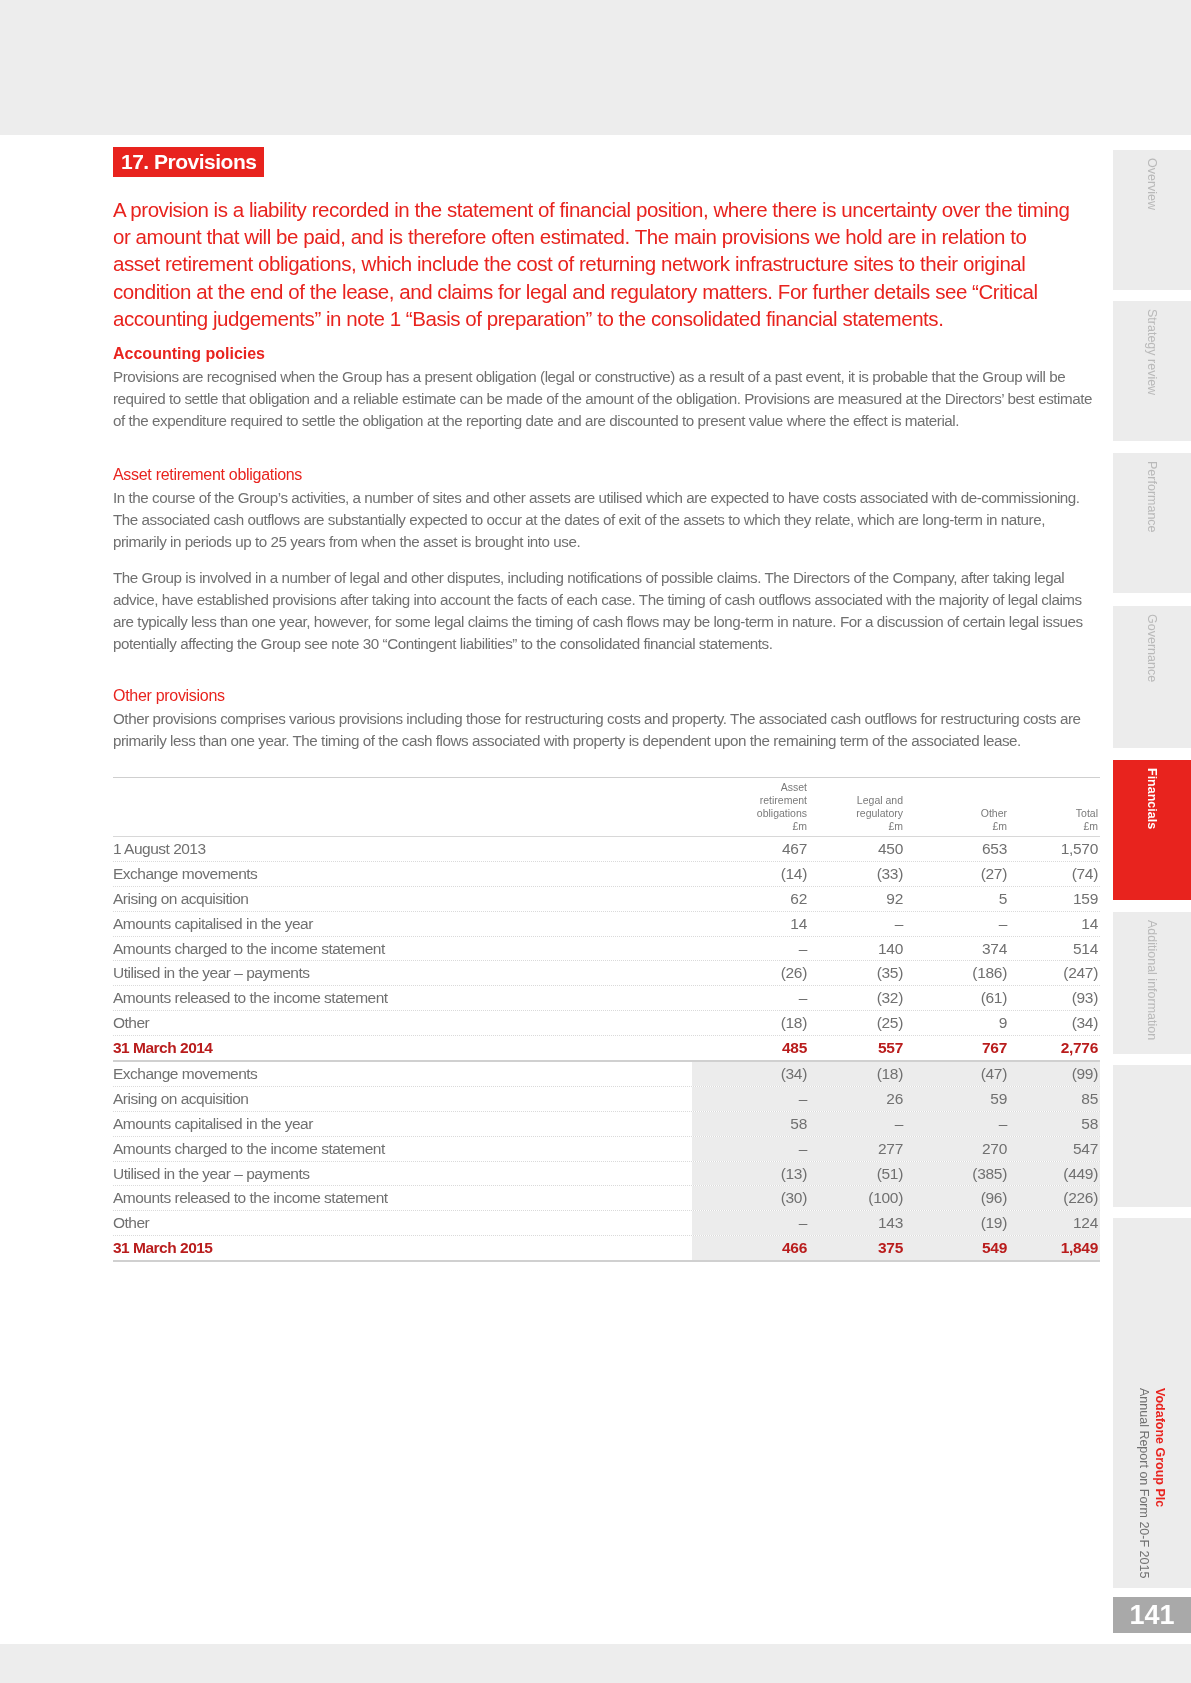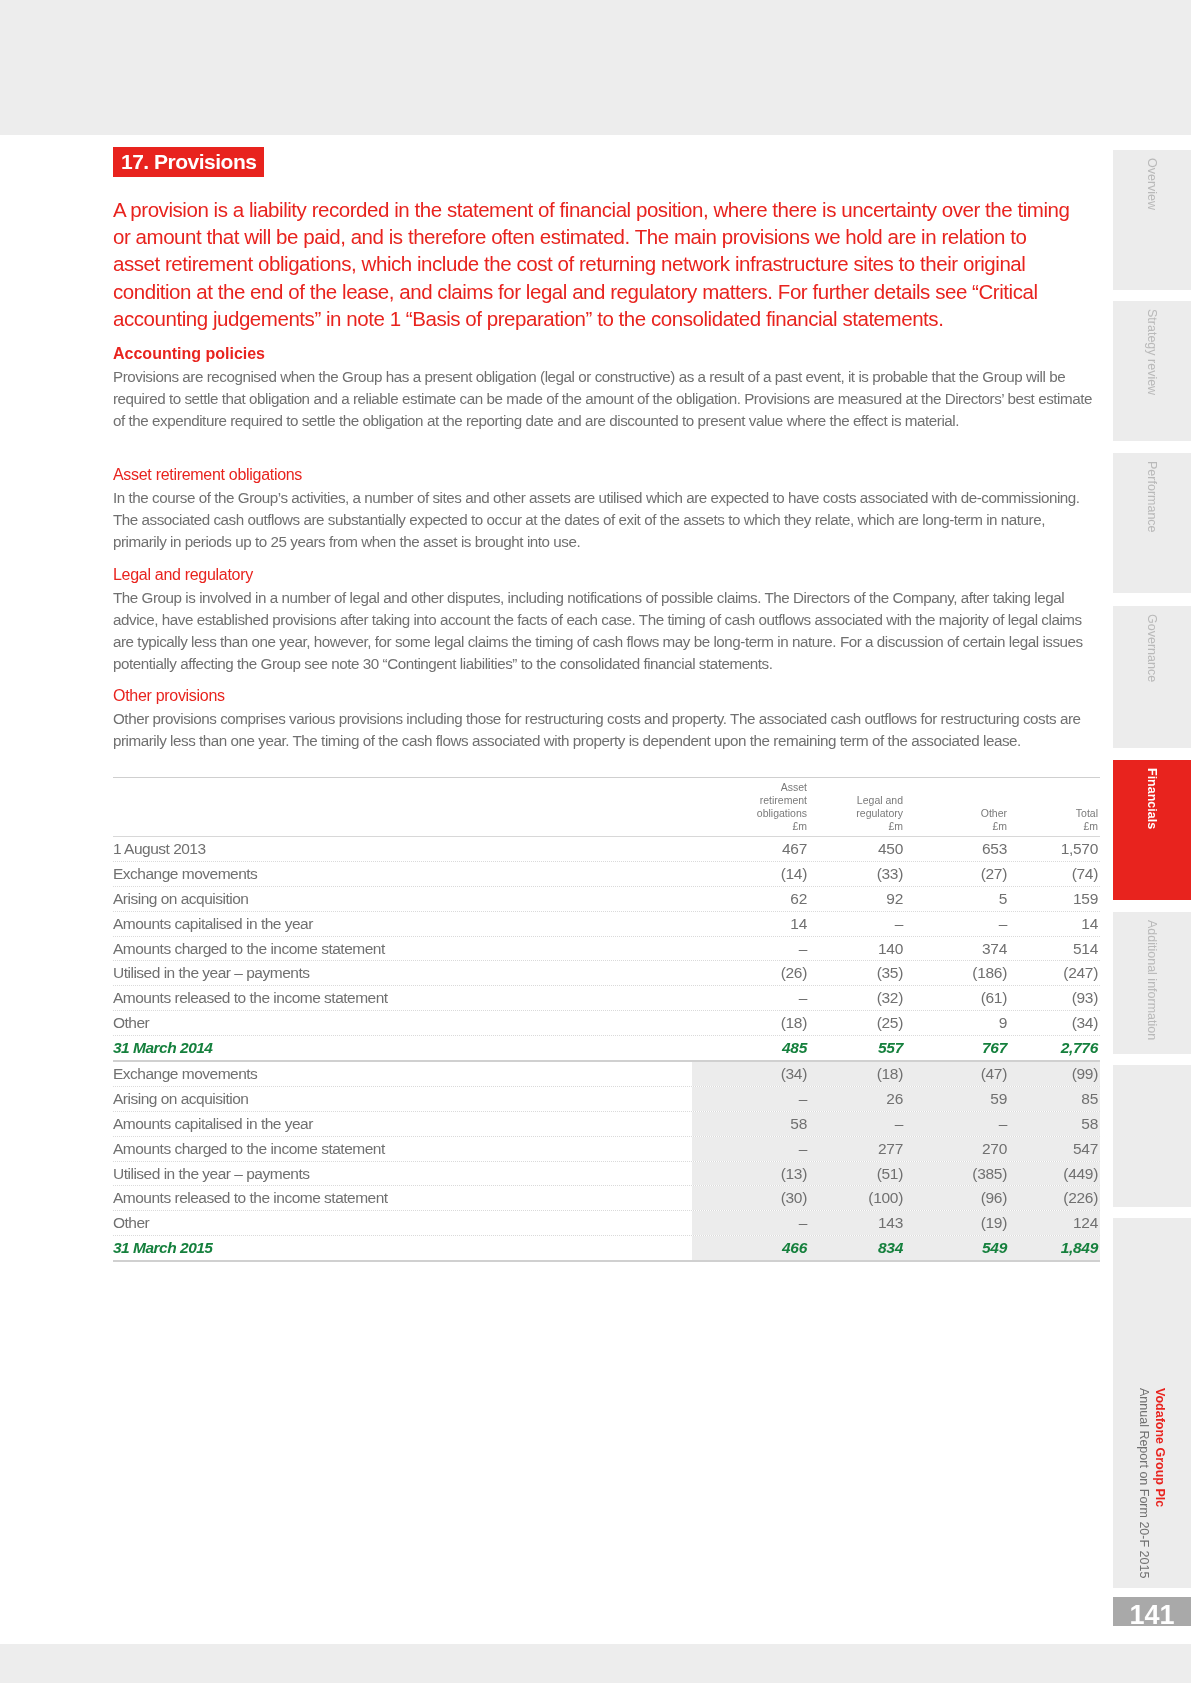--- a/index.html
+++ b/index.html
@@ -13,31 +13,31 @@
   .h-light{color:#e8231e;font-size:16px;line-height:20px;margin:0;letter-spacing:-0.3px;}
   .body-text{font-size:15.2px;line-height:22px;color:#707070;margin:2px 0 0 0;letter-spacing:-0.45px;}
   .table{position:absolute;left:113px;top:777px;width:987px;border-top:1px solid #cfcfcf;}
   .thead{position:relative;height:58px;border-bottom:1px solid #d8d8d8;}
   .th{position:absolute;bottom:3px;text-align:right;font-size:10.5px;line-height:13px;color:#7a7a7a;white-space:pre-line;}
   .row{position:relative;height:23.9px;border-bottom:1px dotted #dadada;}
   .row.total{border-bottom:2px solid #d0d0d0;}
   .row.shaded .cellbg{position:absolute;left:579px;top:0;right:0;height:100%;background:#ececec;}
   .lbl{position:absolute;left:0;top:0;line-height:24px;font-size:15.5px;color:#707070;letter-spacing:-0.5px;}
   .num{position:absolute;top:0;line-height:24px;font-size:15.5px;color:#707070;text-align:right;width:90px;letter-spacing:-0.3px;}
-  .row.total .lbl,.row.total .num{font-weight:bold;color:#15803d;font-style:italic;}
+  .row.total .lbl,.row.total .num{font-weight:bold;color:#b91c1c;}
   .c1{left:604px;} .c2{left:700px;} .c3{left:804px;} .c4{left:895px;}
   .sidebar-tab{position:absolute;left:1113px;width:78px;background:#ececec;}
   .sidebar-tab .lab{position:absolute;top:8px;left:50%;writing-mode:vertical-rl;transform:translateX(-50%);font-size:12.5px;color:#b9b9b9;white-space:nowrap;}
   .sidebar-tab.active{background:#e8231e;}
   .sidebar-tab.active .lab{color:#ffffff;font-weight:bold;}
   .brand{position:absolute;left:1113px;top:1218px;width:78px;height:370px;background:#ececec;}
   .brand .lines{position:absolute;top:170px;left:50%;transform:translateX(-50%);writing-mode:vertical-rl;white-space:nowrap;font-size:12.5px;line-height:16px;}
   .brand .company{color:#e8231e;font-weight:bold;}
   .brand .report{color:#707070;}
-  .pagenum{position:absolute;left:1113px;top:1597px;width:78px;height:29px;background:#a9a9a9;color:#fff;font-weight:bold;font-size:27px;line-height:36px;text-align:center;}
+  .pagenum{position:absolute;left:1113px;top:1597px;width:78px;height:36px;background:#a9a9a9;color:#fff;font-weight:bold;font-size:27px;line-height:36px;text-align:center;}
 </style>
 </head>
 <body>
 
 <div class="band-top"></div>
 
 <div class="title-box">17. Provisions</div>
 
 <p class="intro">A provision is a liability recorded in the statement of financial position, where there is uncertainty over the timing or amount that will be paid, and is therefore often estimated. The main provisions we hold are in relation to asset retirement obligations, which include the cost of returning network infrastructure sites to their original condition at the end of the lease, and claims for legal and regulatory matters. For further details see “Critical accounting judgements” in note 1 “Basis of preparation” to the consolidated financial statements.</p>
 
@@ -45,21 +45,20 @@
   <p class="h-bold">Accounting policies</p>
   <p class="body-text">Provisions are recognised when the Group has a present obligation (legal or constructive) as a result of a past event, it is probable that the Group will be required to settle that obligation and a reliable estimate can be made of the amount of the obligation. Provisions are measured at the Directors’ best estimate of the expenditure required to settle the obligation at the reporting date and are discounted to present value where the effect is material.</p>
 </div>
 
 <div class="section" style="top:465px;">
   <p class="h-light">Asset retirement obligations</p>
   <p class="body-text">In the course of the Group’s activities, a number of sites and other assets are utilised which are expected to have costs associated with de-commissioning. The associated cash outflows are substantially expected to occur at the dates of exit of the assets to which they relate, which are long-term in nature, primarily in periods up to 25 years from when the asset is brought into use.</p>
 </div>
 
 <div class="section" style="top:565px;">
-  <p class="h-light">Legal and regulatory</p>
   <p class="body-text">The Group is involved in a number of legal and other disputes, including notifications of possible claims. The Directors of the Company, after taking legal advice, have established provisions after taking into account the facts of each case. The timing of cash outflows associated with the majority of legal claims are typically less than one year, however, for some legal claims the timing of cash flows may be long-term in nature. For a discussion of certain legal issues potentially affecting the Group see note 30 “Contingent liabilities” to the consolidated financial statements.</p>
 </div>
 
 <div class="section" style="top:686px;">
   <p class="h-light">Other provisions</p>
   <p class="body-text">Other provisions comprises various provisions including those for restructuring costs and property. The associated cash outflows for restructuring costs are primarily less than one year. The timing of the cash flows associated with property is dependent upon the remaining term of the associated lease.</p>
 </div>
 
 <div class="table">
   <div class="thead">
@@ -192,21 +191,21 @@
       <span class="lbl">Other</span>
       <span class="num c1">–</span>
       <span class="num c2">143</span>
       <span class="num c3">(19)</span>
       <span class="num c4">124</span>
     </div>
   <div class="row total shaded">
       <div class="cellbg"></div>
       <span class="lbl">31 March 2015</span>
       <span class="num c1">466</span>
-      <span class="num c2">834</span>
+      <span class="num c2">375</span>
       <span class="num c3">549</span>
       <span class="num c4">1,849</span>
     </div>
 </div>
 
 <div class="sidebar-tab" style="top:150px;height:140px;">
     <span class="lab">Overview</span>
   </div>
 <div class="sidebar-tab" style="top:301px;height:140px;">
     <span class="lab">Strategy review</span>

